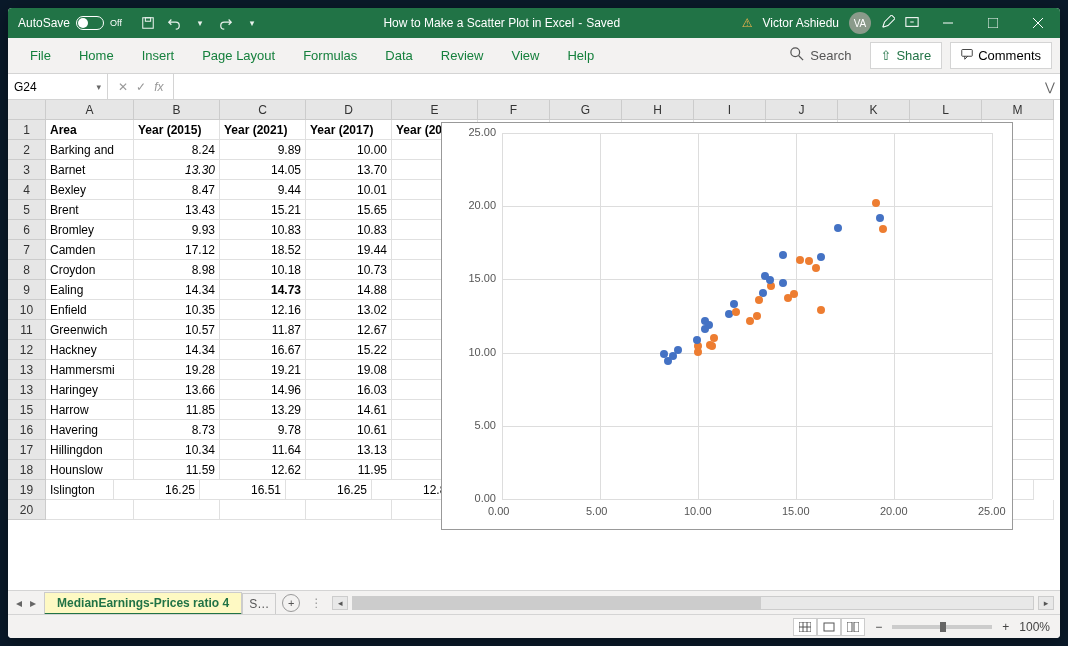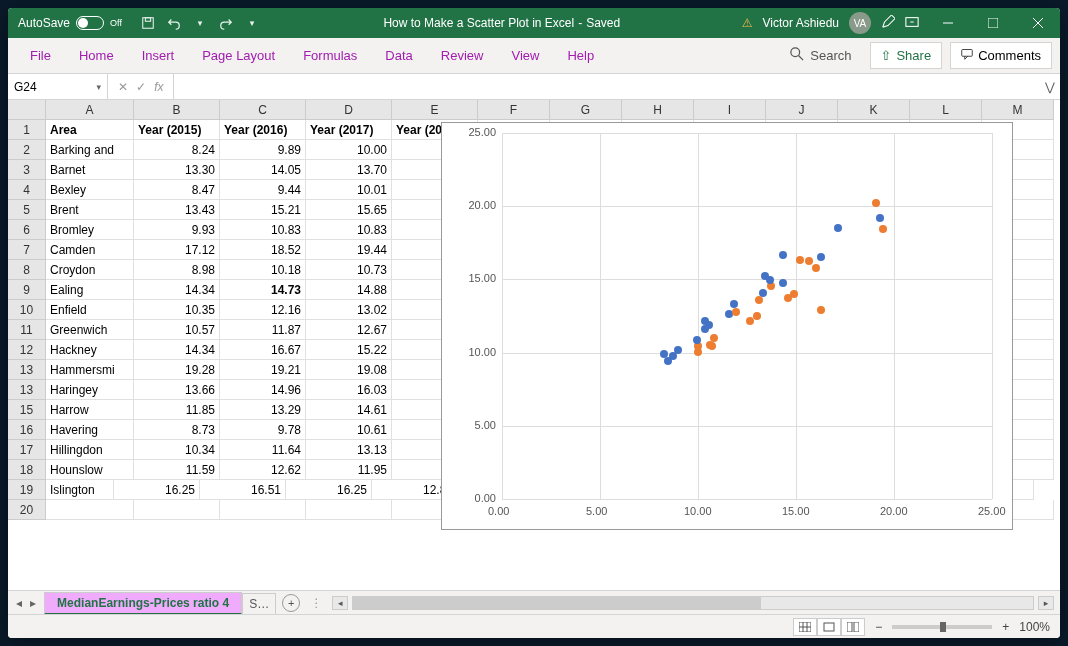--- a/index.html
+++ b/index.html
@@ -14,21 +14,21 @@
   .qat { display: flex; gap: 10px; padding: 0 8px; align-items: center; }
   .qat-icon { width: 16px; height: 16px; display: flex; align-items: center; justify-content: center; opacity: 0.9; }
   .doc-title { flex: 1; text-align: center; display:flex; align-items:center; justify-content:center; gap:4px;}
   .user-area { display: flex; align-items: center; gap: 10px; padding: 0 6px; }
   .avatar { width: 22px; height: 22px; border-radius: 50%; background: #8a9a8a; display: flex; align-items: center; justify-content: center; font-size: 10px; color:#fff; }
   .win-controls { display: flex; }
   .win-btn { width: 45px; height: 30px; display: flex; align-items: center; justify-content: center; }
 
   
   .ribbon { background: #f3f2f1; height: 36px; display: flex; align-items: center; padding: 0 8px; border-bottom: 1px solid #d4d4d4; }
-  .ribbon-tab { padding: 8px 14px; font-size: 13px; color: #a21caf; cursor: pointer; }
+  .ribbon-tab { padding: 8px 14px; font-size: 13px; color: #15803d; cursor: pointer; }
   .ribbon-spacer { flex: 1; }
   .ribbon-search { display: flex; align-items: center; gap: 6px; padding: 4px 10px; color: #555; font-size: 13px; }
   .share-btn { border: 1px solid #d4d4d4; padding: 5px 10px; font-size: 13px; display: flex; align-items: center; gap: 5px; margin-left: 8px; cursor:pointer; background:#fff;}
   .share-btn.green { color: #217346; }
 
   
   .formula-bar { height: 26px; display: flex; align-items: center; border-bottom: 1px solid #d4d4d4; background:#fff; font-size:12px; }
   .name-box { width: 100px; padding: 2px 6px; border-right: 1px solid #d4d4d4; display:flex; align-items:center; justify-content:space-between; height:100%; }
   .fx-controls { display:flex; align-items:center; gap:8px; padding: 0 10px; color:#999; height:100%; border-right:1px solid #d4d4d4;}
   .fx-area { flex:1; padding: 0 6px; height:100%; display:flex; align-items:center; }
@@ -53,21 +53,21 @@
   .plot-area { position:absolute; left:60px; top:10px; right:20px; bottom:30px; }
   .gridline { position:absolute; background:#ddd; }
   .axis-label { position:absolute; font-size:11px; color:#555; }
   .point { position:absolute; width:8px; height:8px; border-radius:50%; transform:translate(-50%,-50%); }
   .point.blue { background:#4472c4; }
   .point.orange { background:#ed7d31; }
 
   
   .tabstrip { height:24px; background:#f3f2f1; border-top:1px solid #d4d4d4; display:flex; align-items:center; font-size:12px; }
   .tab-nav { padding:0 8px; color:#666; display:flex; gap:8px; }
-  .sheet-tab { padding:3px 12px; border:1px solid #ccc; border-bottom:none; background:#f0abfc; margin-top:2px; cursor:pointer; }
+  .sheet-tab { padding:3px 12px; border:1px solid #ccc; border-bottom:none; background:#fef9c3; margin-top:2px; cursor:pointer; }
   .sheet-tab.active { color:#217346; font-weight:bold; border-bottom:2px solid #217346; }
   .sheet-tab.inactive { background:#f3f2f1; color:#555; }
   .add-sheet { width:18px; height:18px; border:1px solid #999; border-radius:50%; display:flex; align-items:center; justify-content:center; margin:0 6px; font-size:11px; color:#555; cursor:pointer;}
   .hscroll { flex:1; display:flex; align-items:center; padding:0 6px; gap:4px; }
   .hscroll-track { flex:1; height:14px; background:#e8e8e8; border:1px solid #ccc; position:relative; }
   .hscroll-thumb { position:absolute; left:0; width:60%; height:100%; background:#ccc; }
   .scroll-btn { width:16px; height:14px; background:#e8e8e8; border:1px solid #ccc; display:flex; align-items:center; justify-content:center; font-size:9px; color:#555;}
 
   
   .statusbar { height:24px; background:#f3f2f1; border-top:1px solid #d4d4d4; display:flex; align-items:center; justify-content:flex-end; padding:0 10px; gap:10px; font-size:12px; color:#444;}
@@ -231,21 +231,21 @@
         <div class="row-header">16</div>
         <div class="row-header">17</div>
         <div class="row-header">18</div>
         <div class="row-header">19</div>
         <div class="row-header">20</div>
       </div>
     <div class="cells" id="cells">
         <div class="row">
           <div class="cell header txt" style="width: 88px;">Area</div>
           <div class="cell header" style="width: 86px;">Year (2015)</div>
-          <div class="cell header" style="width: 86px;">Year (2016)</div>
+          <div class="cell header" style="width: 86px;">Year (2021)</div>
           <div class="cell header" style="width: 86px;">Year (2017)</div>
           <div class="cell header" style="width: 86px;">Year (2018)</div>
           <div class="cell" style="width: 72px;"></div>
           <div class="cell" style="width: 72px;"></div>
           <div class="cell" style="width: 72px;"></div>
           <div class="cell" style="width: 72px;"></div>
           <div class="cell" style="width: 72px;"></div>
           <div class="cell" style="width: 72px;"></div>
           <div class="cell" style="width: 72px;"></div>
           <div class="cell" style="width: 72px;"></div>
@@ -260,21 +260,21 @@
           <div class="cell" style="width: 72px;"></div>
           <div class="cell" style="width: 72px;"></div>
           <div class="cell" style="width: 72px;"></div>
           <div class="cell" style="width: 72px;"></div>
           <div class="cell" style="width: 72px;"></div>
           <div class="cell" style="width: 72px;"></div>
           <div class="cell" style="width: 72px;"></div>
         </div>
         <div class="row">
           <div class="cell txt" style="width: 88px;">Barnet</div>
-          <div class="cell num" style="width: 86px;">13.30</div>
+          <div class="cell num" style="width: 86px; font-style: italic;">13.30</div>
           <div class="cell num" style="width: 86px;">14.05</div>
           <div class="cell num" style="width: 86px;">13.70</div>
           <div class="cell num" style="width: 86px;">14.58</div>
           <div class="cell" style="width: 72px;"></div>
           <div class="cell" style="width: 72px;"></div>
           <div class="cell" style="width: 72px;"></div>
           <div class="cell" style="width: 72px;"></div>
           <div class="cell" style="width: 72px;"></div>
           <div class="cell" style="width: 72px;"></div>
           <div class="cell" style="width: 72px;"></div>

